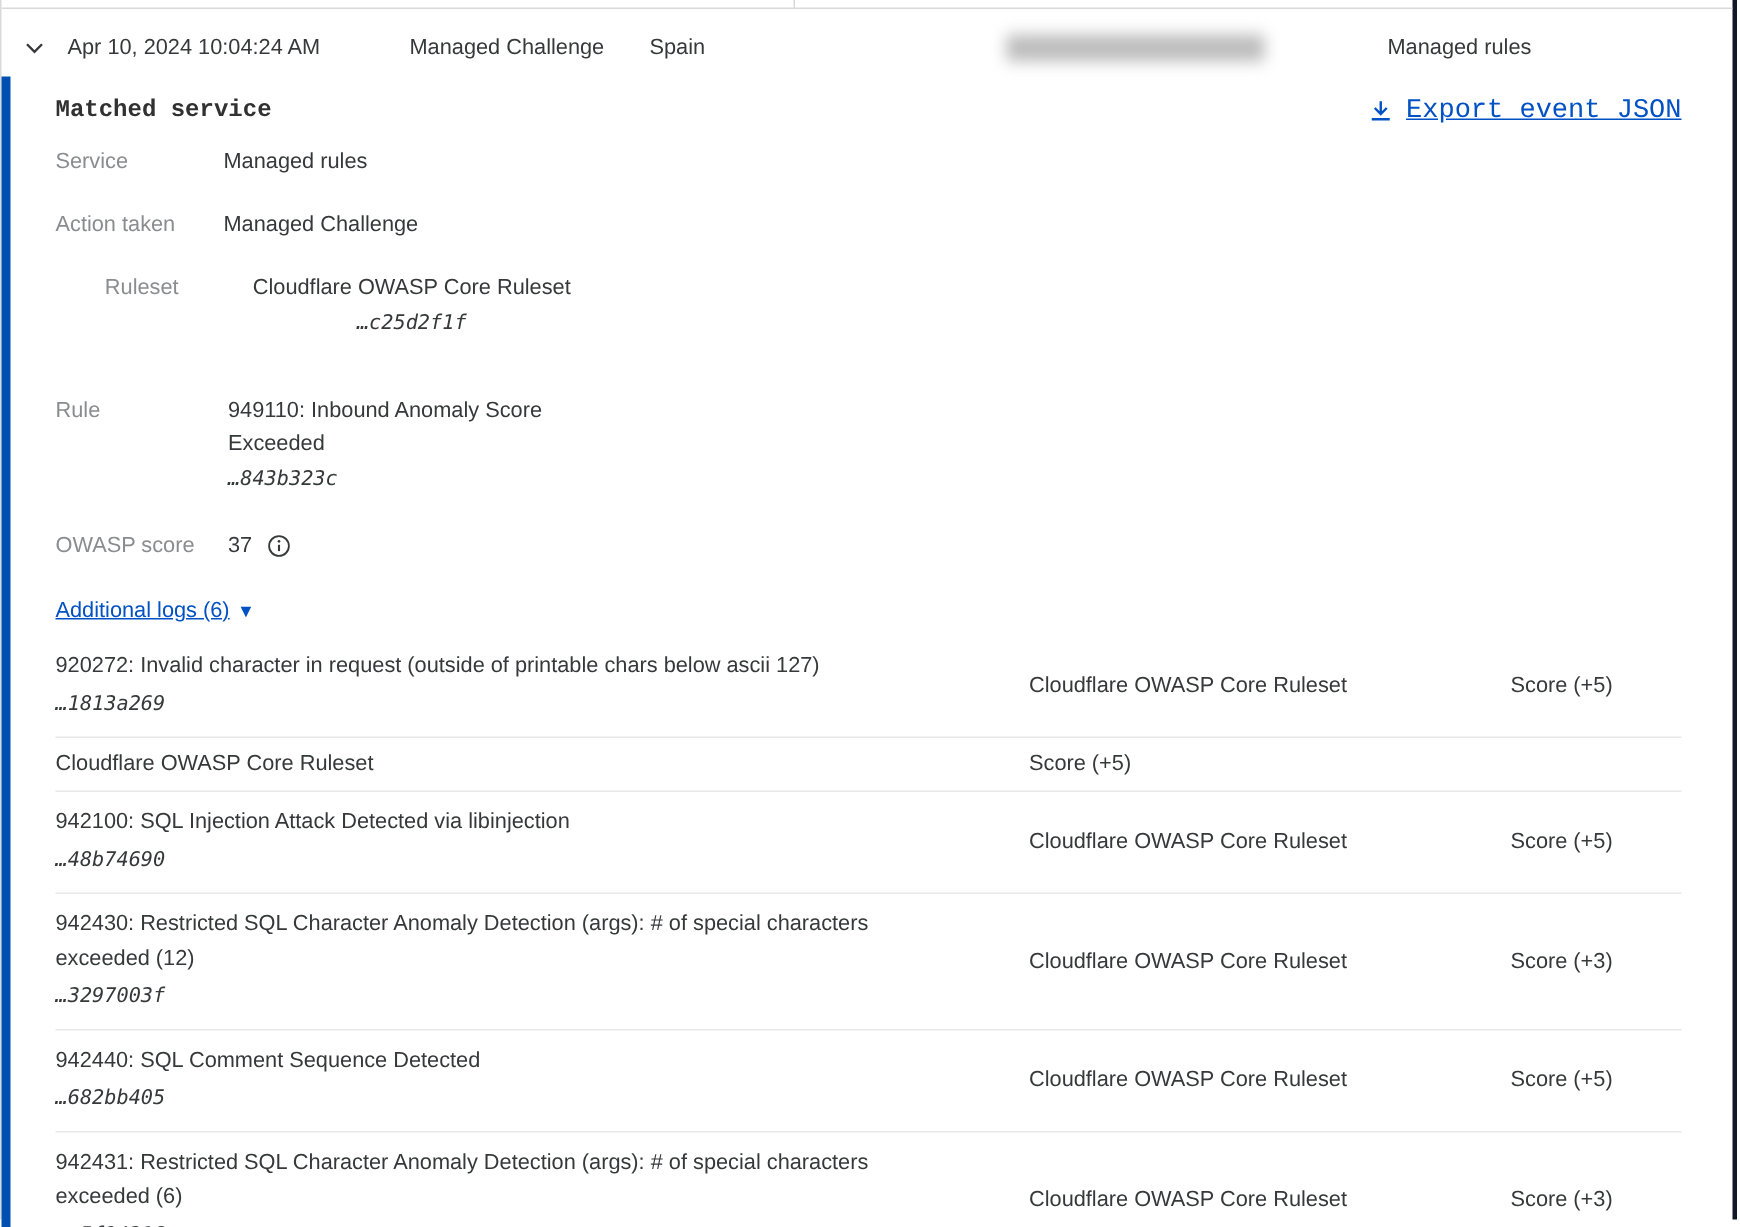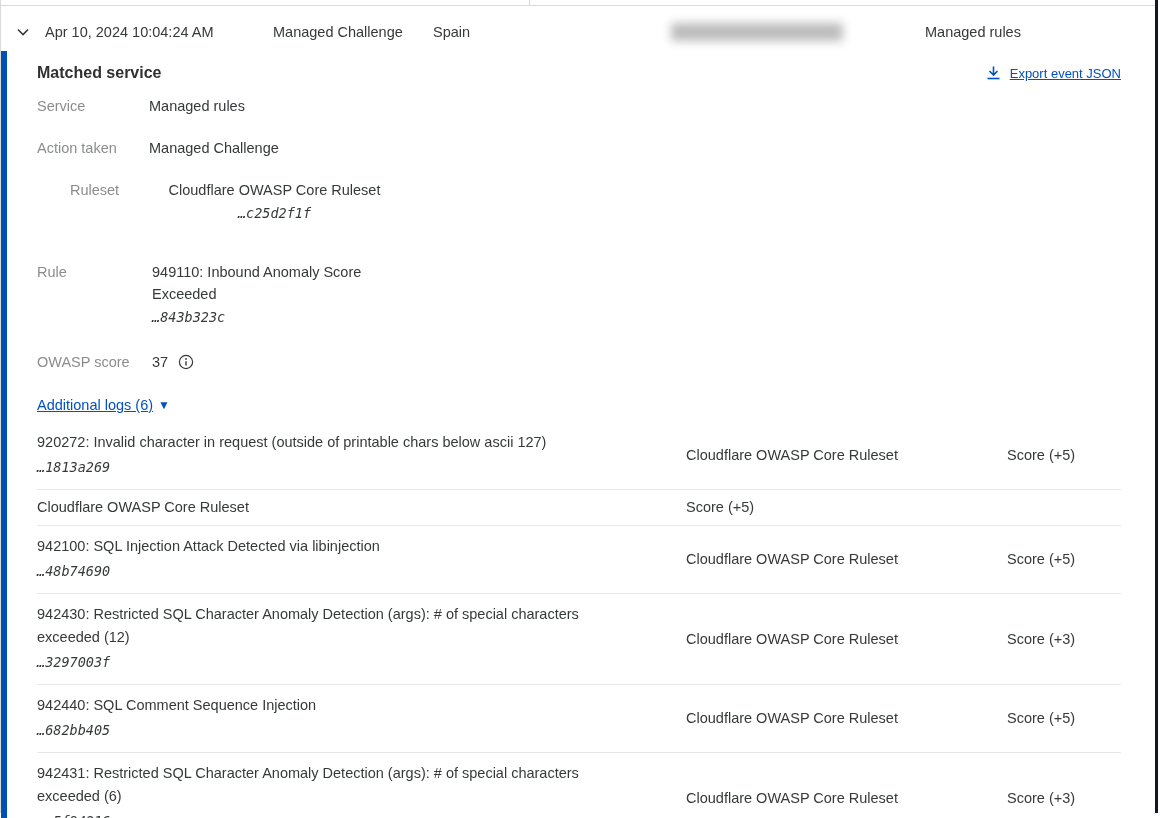--- a/index.html
+++ b/index.html
@@ -46,26 +46,27 @@
   .panel {
     border-left: 6px solid #0050b3;
     min-height: 766px;
     border-bottom: 1px solid #d9d9d9;
     padding: 0 34px 0 30px;
     position: relative;
   }
   .panel-head {
     display: flex; justify-content: space-between; 
     padding-top: 13px;
+    font-family: Liberation Mono, monospace;
   }
   .panel-title { font-size: 16px; font-weight: 700; color: #313131; }
   .link {
     color: #0051c3; text-decoration: underline; cursor: pointer;
   }
-  .export-link { display: flex; align-items: center; gap: 9px; font-size: 13px; }
+  .export-link { display: flex; align-items: center; gap: 9px; font-size: 18px; }
   .export-link svg { display: block; }
 
   .details { display: flex; margin-top: 13px; flex-direction: column; }
   .col-left { width: 552px; flex: none; }
   .field-row { display: flex; margin-bottom: 20px; line-height: 22px; }
   .f-label { width: 112px; flex: none; color: #8a8c8e; }
   .f-value { color: #36393a; }
 
   .col-right { flex: 1; }
   .rfield { display: flex; line-height: 22px; }
@@ -214,21 +215,21 @@
         <div>
           <div class="log-desc">942430: Restricted SQL Character Anomaly Detection (args): # of special characters exceeded (12)</div>
           <div class="mono log-hash">…3297003f</div>
         </div>
         <div class="log-ruleset">Cloudflare OWASP Core Ruleset</div>
         <div class="log-score">Score (+3)</div>
       </div>
 
       <div class="log-row">
         <div>
-          <div class="log-desc">942440: SQL Comment Sequence Injection</div>
+          <div class="log-desc">942440: SQL Comment Sequence Detected</div>
           <div class="mono log-hash">…682bb405</div>
         </div>
         <div class="log-ruleset">Cloudflare OWASP Core Ruleset</div>
         <div class="log-score">Score (+5)</div>
       </div>
 
       <div class="log-row">
         <div>
           <div class="log-desc">942431: Restricted SQL Character Anomaly Detection (args): # of special characters exceeded (6)</div>
           <div class="mono log-hash">…e5f94216</div>

